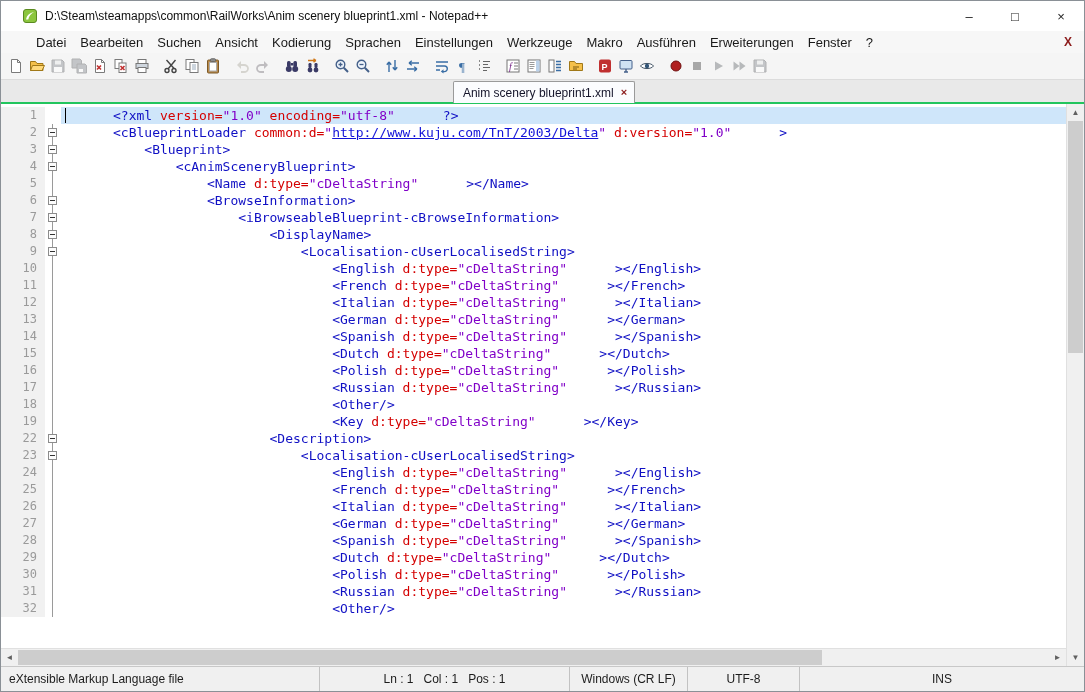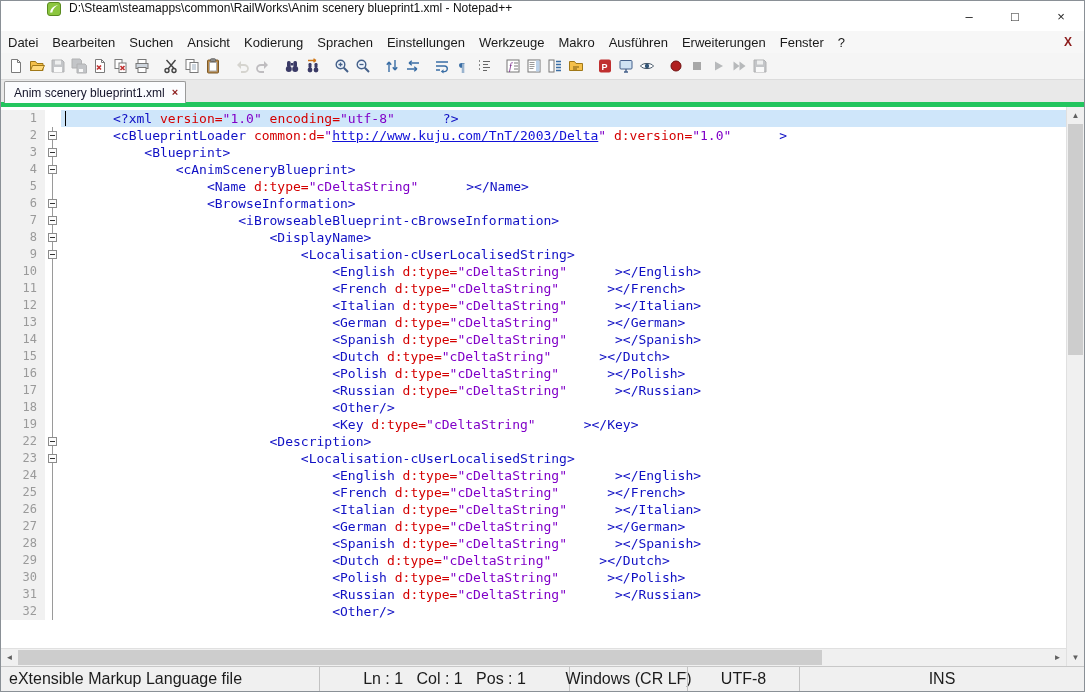--- a/index.html
+++ b/index.html
@@ -1,41 +1,41 @@
 <!DOCTYPE html>
 <html style="--tag: #1010c4; --attr: #d40000; --val: #8000c8; --link: #1212d8; --current-line: #cfe6fa; --line-number: #9a9a9a; --margin-bg: #f1f1f1; --status-bg: #f0f0f0;"><head>
 <meta charset="utf-8">
 <style>
   html,body{margin:0;padding:0;background:#d0d0d0;overflow:hidden;}
   .window{width:1085px;height:692px;box-sizing:border-box;border:1px solid #8a9096;
     background:#fff;display:flex;flex-direction:column;font-family:"Liberation Sans",sans-serif;}
 
   
-  .titlebar{height:30px;flex:0 0 30px;display:flex;align-items:flex-start;background:#ffffff;padding-left:8px;margin-left:37px;}
+  .titlebar{height:30px;flex:0 0 30px;display:flex;align-items:center;background:#ffffff;padding-left:21px;}
   .app-icon{width:16px;height:16px;margin-right:7px;}
   .app-icon svg{width:16px;height:16px;display:block;}
   .title-text{font-size:12px;color:#101010;white-space:nowrap;overflow:hidden;flex:1;}
   .win-controls{display:flex;height:30px;}
   .winbtn{width:46px;height:30px;display:flex;align-items:center;justify-content:center;
     font-size:13px;color:#222;}
   
   .menubar{height:22px;flex:0 0 22px;display:flex;align-items:center;background:#f7f7f7;font-size:13px;color:#1a1a1a;}
-  .menu-items{display:flex;align-items:flex-start;height:100%;}
+  .menu-items{display:flex;align-items:flex-start;height:100%;padding-left:28px;}
   .menu-item{padding:0 7px;display:flex;align-items:center;height:100%;}
   .menu-close{margin-left:auto;padding:0 12px;color:#8b1a1a;font-weight:bold;font-size:12px;}
   
   .toolbar{height:26px;flex:0 0 26px;background:#f5f5f5;display:flex;align-items:center;
     padding:0 4px;border-bottom:1px solid #dcdcdc;}
   .tbtn{width:21px;height:22px;display:flex;align-items:center;justify-content:center;border-radius:2px;}
   .tbtn svg{width:16px;height:16px;display:block;}
   .tbtn.disabled svg{filter:grayscale(0.9) opacity(0.4);}
   .tb-gap{width:8px;height:100%;}
   
   .tabbar{height:22px;flex:0 0 22px;background:#e9e9e9;display:flex;align-items:flex-end;
-    border-bottom:5px solid #22c55e;}
+    border-bottom:2px solid #22c55e;justify-content:center;}
   .tab{height:21px;display:flex;align-items:center;gap:7px;padding:0 7px 0 9px;margin-left:3px;
     background:#fbfcfe;border:1px solid #9a9a9a;border-bottom:none;border-radius:2px 2px 0 0;
     font-size:12px;color:#14142a;position:relative;top:1px;}
   .tab-close{color:#8b1a1a;font-weight:bold;font-size:11px;line-height:11px;}
   
   .main{flex:1;display:flex;min-height:0;background:#fff;}
   .edit-col{flex:1;display:flex;flex-direction:column;min-width:0;}
   .lines{flex:1;overflow:hidden;padding-top:3px;background:#fff;}
   .row{display:flex;height:17px;line-height:17px;
     font-family:"DejaVu Sans Mono","Liberation Mono",monospace;font-size:13px;}
@@ -61,21 +61,21 @@
   .hscroll{flex:0 0 17px;height:17px;background:#f0f0f0;border-top:1px solid #e0e0e0;
     display:flex;align-items:stretch;}
   .sarrow{width:17px;height:17px;display:flex;align-items:center;justify-content:center;
     color:#606060;font-size:8px;flex:0 0 17px;}
   .vtrack{flex:1;position:relative;}
   .vthumb{position:absolute;top:0;left:1px;right:1px;height:44%;background:#cdcdcd;}
   .htrack{flex:1;position:relative;}
   .hthumb{position:absolute;left:0;top:1px;bottom:1px;width:78%;background:#cdcdcd;}
   
   .statusbar{height:24px;flex:0 0 24px;background:var(--status-bg);border-top:1px solid #c8c8c8;
-    display:flex;font-size:16px;color:#1c1c1c;align-items:stretch;}
+    display:flex;font-size:12px;color:#1c1c1c;align-items:stretch;}
   .sbs{display:flex;align-items:center;justify-content:center;white-space:pre;box-sizing:border-box;padding:0 8px;}
   .sbs + .sbs{border-left:1px solid #c2c2c2;}
   .s1{width:318px;justify-content:flex-start;}
   .s2{width:222px;}
   .s3{width:250px;}
   .s4{width:118px;}
   .s5{width:112px;}
   .s6{flex:1;}
 </style>
 </head>

